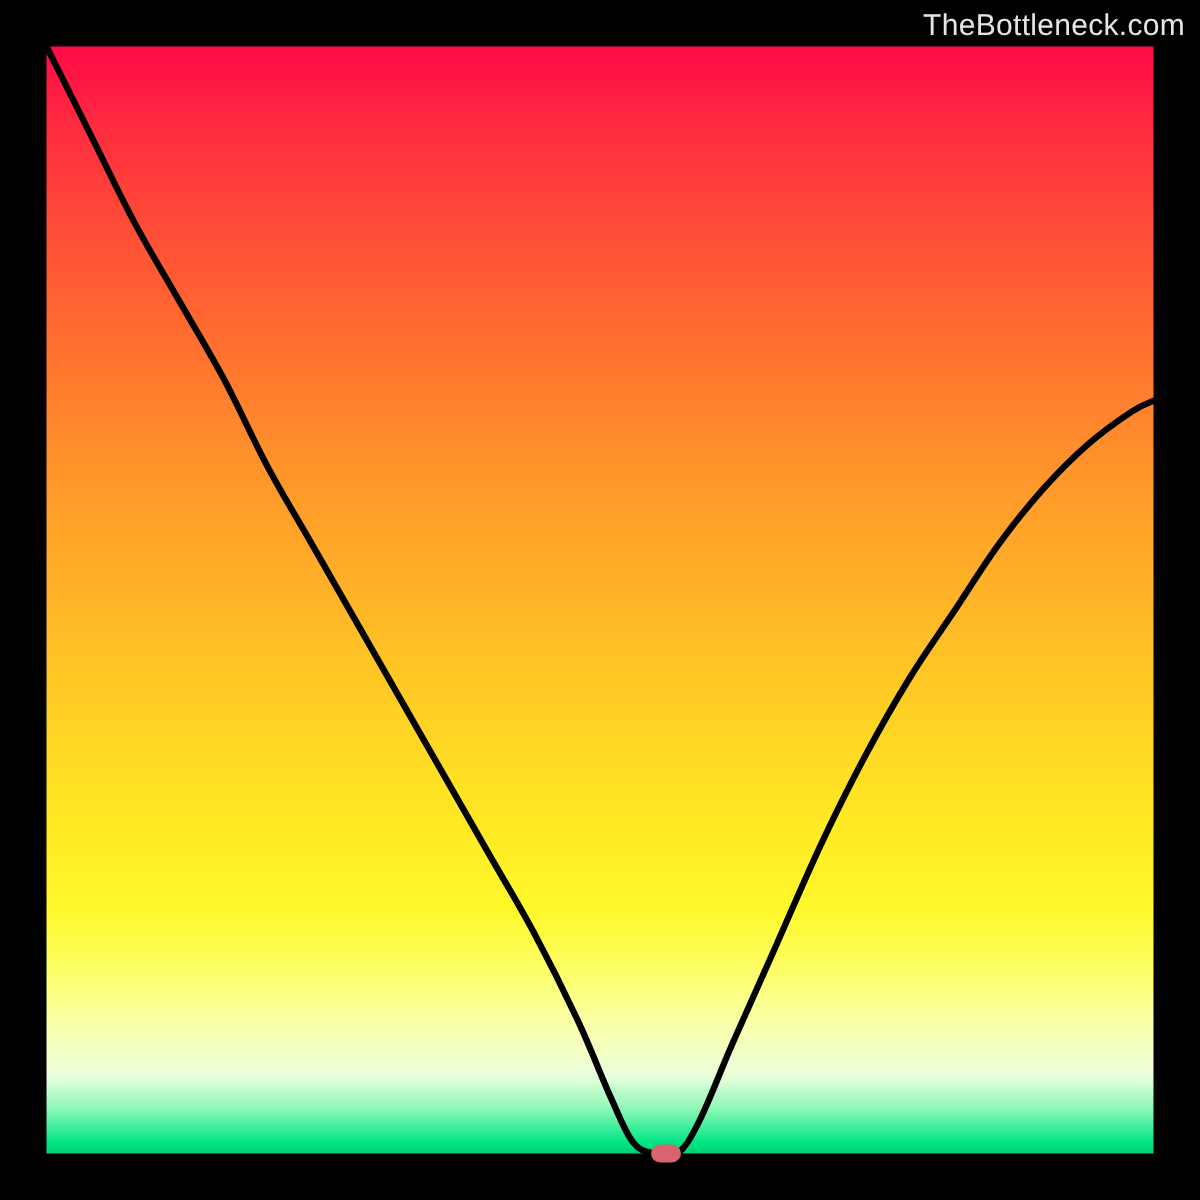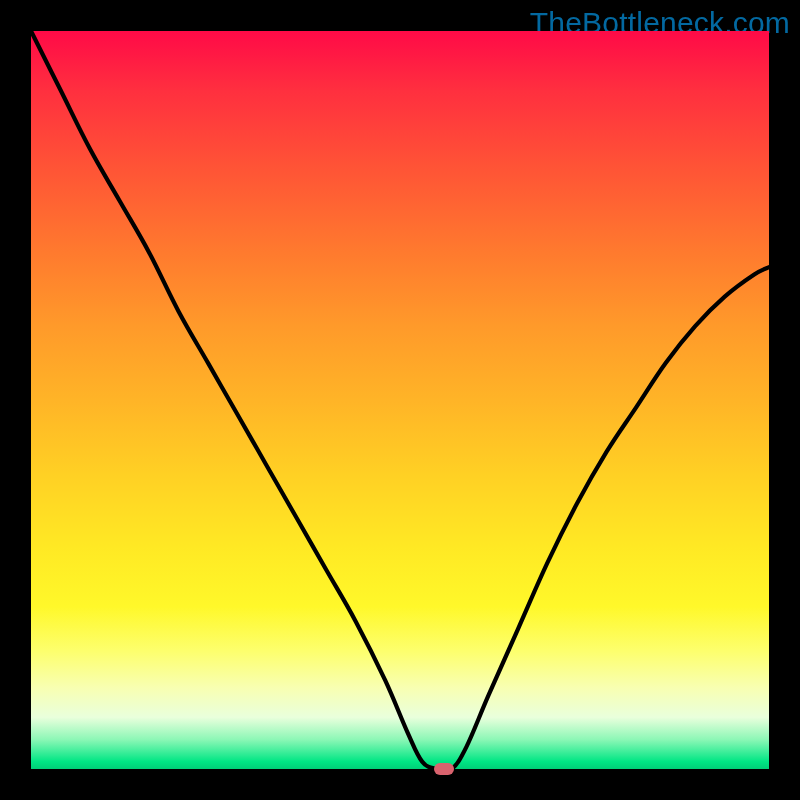--- a/index.html
+++ b/index.html
@@ -42,22 +42,22 @@
       #e9ffdc 93%,
       #8cf7b6 96%,
       #00e684 99%,
       #00cf77 100%
     );
   }
   .watermark {
     position: absolute;
     top: 6px;
     right: 10px;
-    color: #0369a1;
-    font-size: 30px;
+    color: #e5e5e5;
+    font-size: 20px;
     font-weight: 500;
     letter-spacing: 0.2px;
     user-select: none;
   }
   svg.curve {
     position: absolute;
     left: 0;
     top: 0;
     width: 738px;
     height: 738px;

